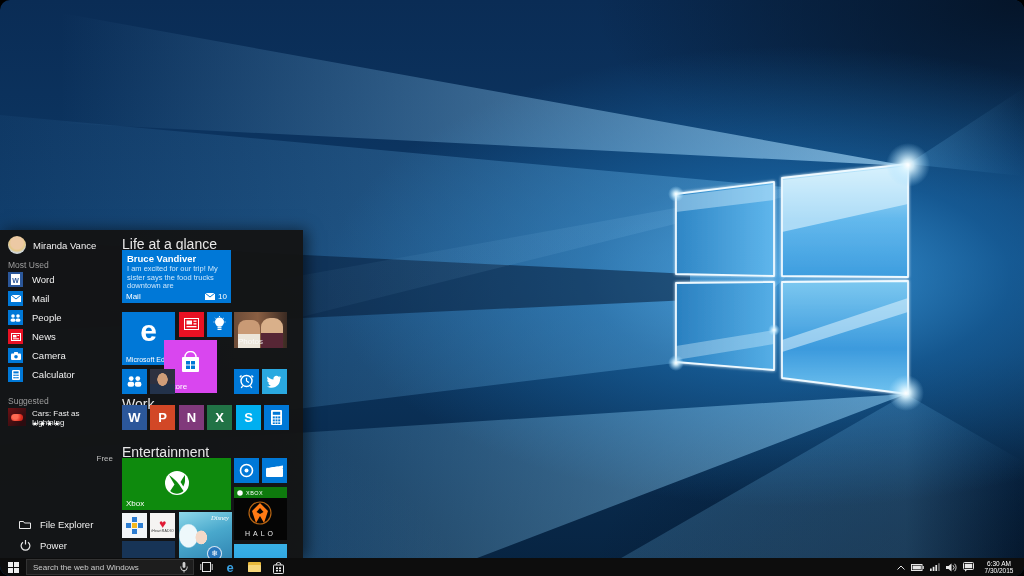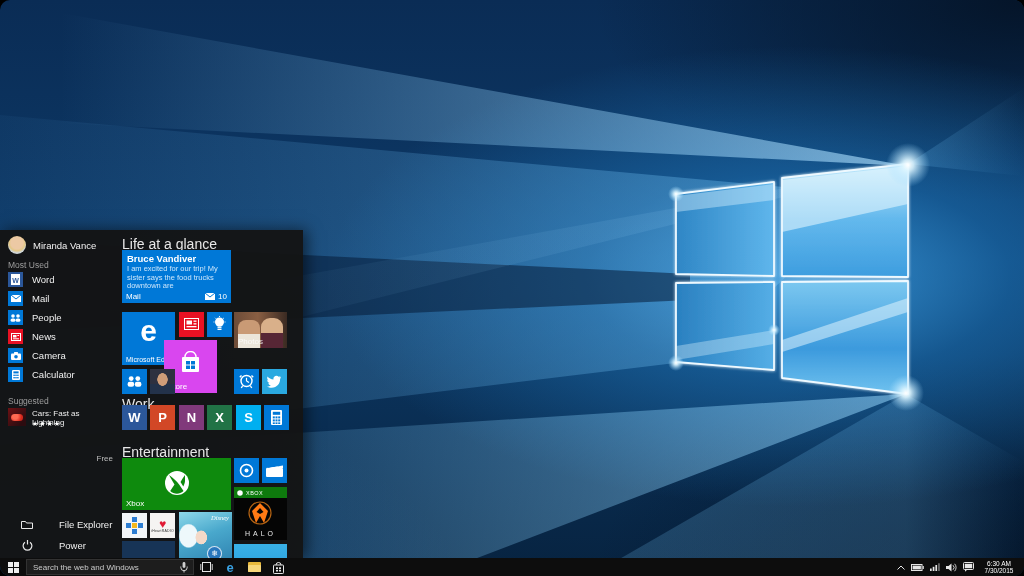--- a/index.html
+++ b/index.html
@@ -28,21 +28,21 @@
   .rail-item{position:absolute;left:8px;display:flex;align-items:center;gap:9px;width:104px;cursor:default;}
   .rail-ic{width:15px;height:15px;flex:0 0 15px;display:flex;align-items:center;justify-content:center;}
   .rail-label{font-size:9.5px;color:#f0f0f0;}
   .sugg-thumb{position:absolute;left:8px;top:178px;width:18px;height:18px;
     background:linear-gradient(135deg,#6d1114,#2c0c10 80%);position:absolute;}
   .sugg-thumb::before{content:"";position:absolute;left:3px;top:6px;width:12px;height:7px;border-radius:4px;
     background:radial-gradient(circle at 35% 35%, #ff6a52 0 30%, #d6281c 70%);}
   .sugg-title{position:absolute;left:32px;top:179px;width:66px;font-size:8px;line-height:9px;color:#eee;}
   .sugg-stars{position:absolute;left:32px;top:190px;font-size:7px;color:#fff;letter-spacing:1px;}
   .sugg-price{position:absolute;right:5px;top:180px;font-size:8px;color:#bdbdbd;margin-top:44px;}
-  .sys-item{display:flex;align-items:center;gap:26px;height:21px;padding-left:21px;cursor:default;}
+  .sys-item{display:flex;align-items:center;gap:9px;height:21px;padding-left:11px;cursor:default;margin-left:8px;}
   .sys-list{position:absolute;left:0;bottom:2px;width:118px;}
   .sys-ic{width:12px;height:12px;display:flex;align-items:center;justify-content:center;color:#e8e8e8;}
   .sys-label{font-size:9.5px;color:#f0f0f0;}
 
   
   .tile-canvas{position:absolute;left:122px;top:0;width:177px;height:328px;overflow:hidden;}
   .grp{position:absolute;font-size:14px;color:#e8e8e8;}
   .t{position:absolute;overflow:hidden;color:#fff;cursor:default;}
   .t .tl{position:absolute;left:4px;bottom:2px;font-size:8px;color:#fff;}
   .tile-mail .sender{position:absolute;left:5px;top:3px;font-size:9.5px;font-weight:bold;}

